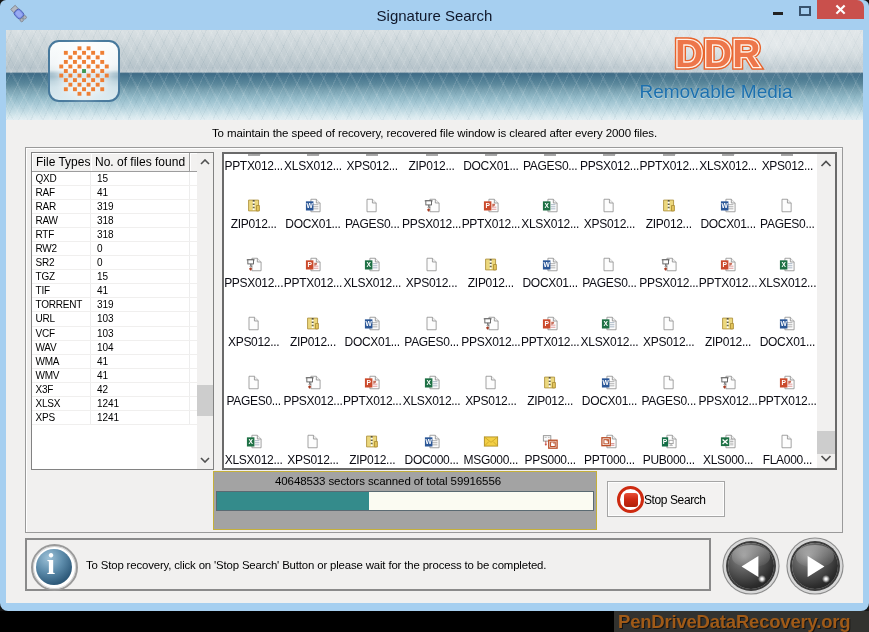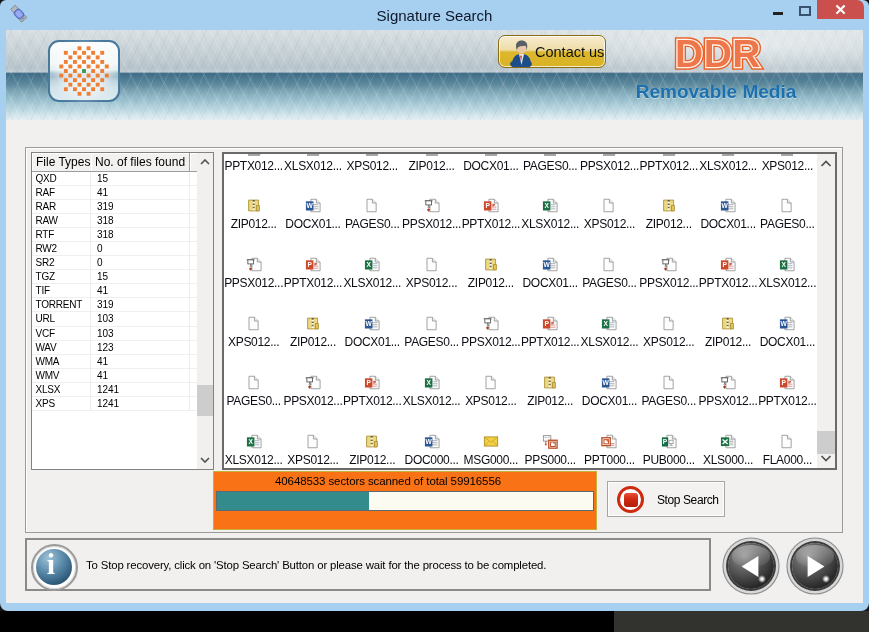--- a/index.html
+++ b/index.html
@@ -34,21 +34,21 @@
 #logo svg{position:absolute;left:9px;top:4px;filter:drop-shadow(0 0 4px rgba(255,255,255,1)) drop-shadow(0 0 6px rgba(255,255,255,.8))}
 
 #contact{position:absolute;left:498px;top:35px;width:108px;height:33px;border-radius:7px;
  border:1px solid #8a6d12;background:linear-gradient(180deg,#f7ecd2 0%,#efdca6 45%,#ddb82c 52%,#d9b225 100%);
  box-shadow:inset 0 0 0 1px rgba(255,255,255,.75)}
 #contact .txt{position:absolute;left:36px;top:8px;font-size:14.5px;color:#111;white-space:nowrap}
 #contact svg{position:absolute;left:9px;top:3px}
 
 #ddr{position:absolute;left:628px;top:31px;width:180px;height:42px;text-align:center}
 #rmedia{position:absolute;left:616px;top:81px;width:200px;text-align:center;font-size:19px;white-space:nowrap;
- font-weight:bold;color:#1c70ae;text-shadow:0 1px 1px rgba(255,255,255,.45)}
+ font-weight:normal;color:#1c70ae;text-shadow:0 1px 1px rgba(255,255,255,.45)}
 
 #infoline{position:absolute;left:0;top:127px;width:869px;text-align:center;font-size:11.5px;letter-spacing:-0.1px;color:#000}
 
 #bigbox{position:absolute;left:25px;top:147px;width:818px;height:386px;
  border:1px solid #9a9a9a;box-shadow:inset 1px 1px 0 #ffffff;background:#f1f0ef}
 
 #ftable{position:absolute;left:31px;top:152px;width:183px;height:318px;background:#fff;
  border:1px solid #828282}
 .th{position:absolute;top:0;height:19px;background:#f2f1f0;border-right:1px solid #9d9d9d;
  border-bottom:1px solid #9d9d9d;box-shadow:inset 1px 1px 0 #fff;
@@ -66,31 +66,31 @@
 .sb svg{position:absolute;left:50%;transform:translateX(-50%)}
 .thumb{position:absolute;left:0;width:100%;background:#cdcdcd}
 
 #ipanel{position:absolute;left:222px;top:152px;width:615px;height:318px;background:#fff;
  border:2px solid #6a6a6a;overflow:hidden}
 .cell{position:absolute;width:59.3px;text-align:center}
 .ci{display:block;margin:0 auto}
 .cl{margin-top:5px;font-size:12px;letter-spacing:-0.3px;color:#0c0c14;white-space:nowrap;line-height:13px}
 .sliver{position:absolute;background:#a8a8a8}
 
-#ybox{position:absolute;left:213px;top:471px;width:384px;height:59px;background:#f97316;
+#ybox{position:absolute;left:213px;top:471px;width:384px;height:59px;background:#a3a3a3;
  border:1px solid #c5b03a}
 #ybox .t1{position:absolute;left:61px;top:3px;font-size:11.5px;letter-spacing:-0.1px;color:#000;white-space:nowrap}
 #ptrack{position:absolute;left:2px;top:19px;width:378px;height:20px;background:#fbfbf2;
  border:1px solid #5a6a72}
 #pfill{position:absolute;left:0;top:0;width:152px;height:18px;background:#348b8b}
 #ybox .t2{position:absolute;left:2px;top:42px;font-size:11.4px;letter-spacing:-0.15px;color:#000;white-space:nowrap}
 
 #stopbtn{position:absolute;left:607px;top:481px;width:118px;height:36px;background:#f3f2f1;
  border:1px solid #a5a5a5;box-shadow:inset 0 0 0 1px #fdfdfd}
-#stopbtn .txt{position:absolute;left:49px;top:11px;font-size:12px;letter-spacing:-0.4px;color:#000;white-space:nowrap}
+#stopbtn .txt{position:absolute;left:36px;top:11px;font-size:12px;letter-spacing:-0.4px;color:#000;white-space:nowrap}
 #stopicon{position:absolute;left:9px;top:4px;width:27px;height:27px;border:3px solid #cd2a10;
  border-radius:50%;background:#fff}
 #stopicon i{position:absolute;left:3.5px;top:3.5px;width:14px;height:14px;border-radius:3px;
  display:block;background:linear-gradient(180deg,#e85038 0%,#cf2912 45%,#b01f08 100%)}
 
 #bbox{position:absolute;left:25px;top:538px;width:686px;height:53px;background:#f1f0ef;
  border:2px solid #8a8a8a}
 #iicon{position:absolute;left:31px;top:544px;width:47px;height:47px;border-radius:50%;
  border:2px solid #9a9a9a;background:#fff;box-shadow:inset 0 0 0 1px #d5d5d5}
 #iicon .inner{position:absolute;left:3px;top:3px;width:36px;height:36px;border-radius:50%;
@@ -261,37 +261,27 @@
           <rect x="36.73" y="36.73" width="3.89" height="3.89" fill="#ee7f35"></rect>
           <rect x="4.88" y="41.28" width="3.89" height="3.89" fill="#ee7f35"></rect>
           <rect x="13.98" y="41.28" width="3.89" height="3.89" fill="#ee7f35"></rect>
           <rect x="23.08" y="41.28" width="3.89" height="3.89" fill="#ee7f35"></rect>
           <rect x="32.18" y="41.28" width="3.89" height="3.89" fill="#ee7f35"></rect>
           <rect x="41.28" y="41.28" width="3.89" height="3.89" fill="#ee7f35"></rect>
           <rect x="18.53" y="45.83" width="3.89" height="3.89" fill="#ee7f35"></rect>
           <rect x="27.63" y="45.83" width="3.89" height="3.89" fill="#ee7f35"></rect>
         </svg>
  </div>
- <div id="contact">
-        <svg width="27" height="28" viewBox="0 0 27 28">
-   <ellipse cx="13" cy="25" rx="11" ry="5" fill="#1e4f8c"></ellipse>
-   <path d="M4 26 C4 18 8 15 13.5 15 C19 15 23 18 23 26 Z" fill="#1d4d88"></path>
-   <path d="M11 15 L13.5 26 L16 15 Z" fill="#e8e8ea"></path>
-   <path d="M12.8 16 l1 1.6 -0.8 5 -0.7-5 z" fill="#b03028"></path>
-   <ellipse cx="13.5" cy="8.5" rx="5.2" ry="6" fill="#e8c8a8"></ellipse>
-   <path d="M8 7 C8 3 11 1.5 13.5 1.5 C17.5 1.5 19.5 4 19.3 7.5 C19.2 9.5 18.6 10.5 18.2 11 C18.6 8 18 6.5 16.5 6.8 C13.5 7.4 10.5 6.8 9.3 9.8 L8.8 11 C8.3 9.8 8 8.4 8 7 Z" fill="#5a5f66"></path>
- </svg>
-        <span class="txt">Contact us</span>
-      </div>
  <svg id="ddr" viewBox="0 0 180 42">
    <text x="90" y="36" text-anchor="middle" font-family="Liberation Sans" font-size="39" font-weight="bold" fill="none" stroke="#e8622a" stroke-width="5.5" letter-spacing="0.5">DDR</text>
    <text x="90" y="36" text-anchor="middle" font-family="Liberation Sans" font-size="39" font-weight="bold" fill="none" stroke="#fff3ea" stroke-width="2.6" letter-spacing="0.5">DDR</text>
    <text x="90" y="36" text-anchor="middle" font-family="Liberation Sans" font-size="39" font-weight="bold" fill="#ed764a" letter-spacing="0.5">DDR</text>
  </svg>
  <div id="rmedia">Removable Media</div>
+ <div id="infoline">To maintain the speed of recovery, recovered file window is cleared after every 2000 files.</div>
  <div id="bigbox"></div>
  <div id="ftable">
    <div class="th" id="th1">File Types</div>
    <div class="th" id="th2">No. of files found</div>
    <div class="th" id="th3"></div>
    <div id="tbody">
 <div class="tr">
             <div class="td1">QXD</div>
             <div class="td2">15</div>
           </div>
@@ -334,29 +324,33 @@
 <div class="tr">
             <div class="td1">URL</div>
             <div class="td2">103</div>
           </div>
 <div class="tr">
             <div class="td1">VCF</div>
             <div class="td2">103</div>
           </div>
 <div class="tr">
             <div class="td1">WAV</div>
-            <div class="td2">123</div>
+            <div class="td2">104</div>
           </div>
 <div class="tr">
             <div class="td1">WMA</div>
             <div class="td2">41</div>
           </div>
 <div class="tr">
             <div class="td1">WMV</div>
             <div class="td2">41</div>
+          </div>
+<div class="tr">
+            <div class="td1">X3F</div>
+            <div class="td2">42</div>
           </div>
 <div class="tr">
             <div class="td1">XLSX</div>
             <div class="td2">1241</div>
           </div>
 <div class="tr">
             <div class="td1">XPS</div>
             <div class="td2">1241</div>
           </div>
    </div>
@@ -779,13 +773,14 @@
  <div class="navb" style="left:792px;top:543px">
         <div class="sheen"></div>
    <svg class="tri" style="left:14px;top:12px" width="21" height="23" viewBox="0 0 22 26">
           <path d="M1 1 V25 L20 13 Z" fill="#fff"></path>
         </svg>
    <div class="spark"></div>
       </div>
 </div>
 <div id="strip"></div>
 <div id="stripbox"></div>
+<div id="striptext">PenDriveDataRecovery.org</div>
 </div>
 
 </body></html>

